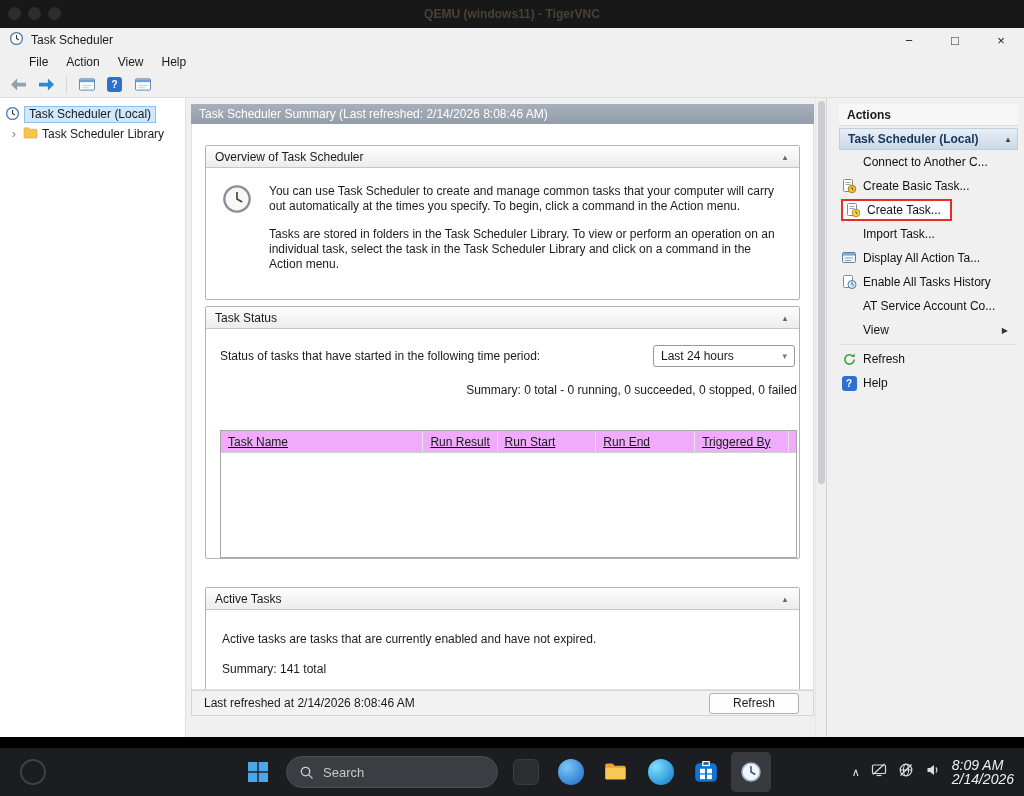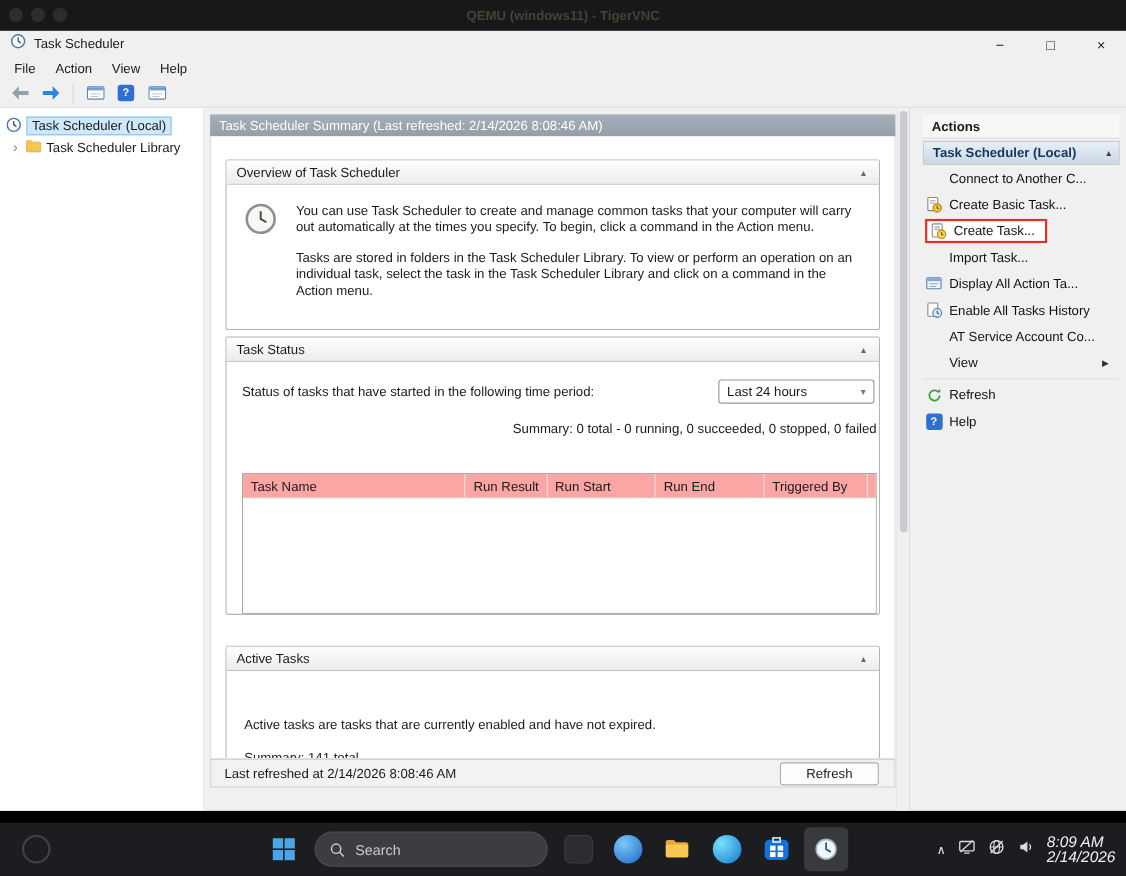--- a/index.html
+++ b/index.html
@@ -18,21 +18,21 @@
     text-align:center; font-size:12px; font-weight:bold; color:#4a4035; }
 
   
   .app-window { position:absolute; top:28px; left:0; width:1024px; height:709px; background:#f0f0f0; }
 
   .titlebar { position:absolute; top:0; left:0; right:0; height:24px; display:flex; align-items:center; padding-left:9px; gap:7px; }
   .win-title { font-size:12px; color:#1a1a1a; }
   .win-controls { margin-left:auto; display:flex; height:24px; }
   .win-btn { width:46px; height:24px; display:flex; align-items:center; justify-content:center; font-size:13px; color:#222; }
 
-  .menubar { position:absolute; top:24px; left:0; right:0; height:20px; display:flex; align-items:center; padding-left:4px; }
+  .menubar { position:absolute; top:24px; left:16px; right:0; height:20px; display:flex; align-items:center; padding-left:4px; }
   .menu-item { font-size:12px; color:#1a1a1a; padding:0 9px; height:20px; line-height:20px; }
 
   .toolbar { position:absolute; top:44px; left:0; right:0; height:26px; display:flex; align-items:center;
     padding-left:6px; gap:3px; border-bottom:1px solid #dcdcdc; }
   .tool-btn { width:25px; height:22px; display:flex; align-items:center; justify-content:center; }
   .tool-sep { width:1px; height:18px; background:#d8d8d8; margin:0 4px; }
   .badge-icon { display:inline-flex; align-items:center; justify-content:center;
     width:15px; height:15px; border-radius:3px; background:#2f6fd0; color:#fff; font-size:10px; font-weight:bold; }
 
   .main { position:absolute; top:70px; left:0; right:0; bottom:0; display:flex; }
@@ -68,29 +68,29 @@
 
   .sec-status { margin-top:6px; }
   .ts-content { padding:16px 2px 0 14px; }
   .ts-row1 { display:flex; justify-content:space-between; align-items:center; padding-right:2px; }
   .ts-label { font-size:12px; color:#1a1a1a; }
   .period-select { width:142px; height:22px; border:1px solid #8f9aa3; border-radius:3px; background:#fff;
     font-size:12px; color:#1a1a1a; display:flex; align-items:center; justify-content:space-between; padding:0 7px; }
   .period-select .dd-arrow { color:#777; font-size:9px; }
   .ts-summary { margin-top:16px; font-size:12px; color:#1a1a1a;text-align:right; }
   .ts-table { margin-top:33px; border:1px solid #a8a8a8; height:128px; display:flex; flex-direction:column; }
-  .ts-thead { display:flex; height:22px; border-bottom:1px solid #d0d0d0; background:#fca5a5; }
+  .ts-thead { display:flex; height:22px; border-bottom:1px solid #d0d0d0; background:#f0abfc;text-decoration:underline; }
   .th { display:flex; align-items:center; padding-left:7px; font-size:12px; color:#1a1a1a;
     border-right:1px solid #e4e4e4; }
   .th-name { width:205px; } .th-result { width:75px; } .th-start { width:100px; }
   .th-end { width:100px; } .th-trig { width:95px; } .th-spacer { flex:1; border-right:none; }
   .ts-tbody { flex:1; background:#fff; }
 
   .sec-active { margin-top:28px; }
-  .at-content { padding:22px 14px 18px 16px;margin-top:20px; }
+  .at-content { padding:22px 14px 18px 16px; }
   .at-content p { font-size:12px; color:#1b1b1b; margin-bottom:16px; }
 
   .v-scrollbar { position:absolute; top:0; right:0; width:11px; bottom:0; background:#f0f0f0; border-left:1px solid #e6e6e6; }
   .v-thumb { position:absolute; top:3px; left:2px; width:7px; height:60%; background:#c9ccd0; border-radius:4px; }
 
   
   .actions-pane { flex:1; background:#f0f0f0; border-left:1px solid #d4d4d4; padding:6px 6px 0 12px; }
   .actions-title { height:22px; line-height:22px; font-size:12px; font-weight:bold; color:#1a1a1a;
     background:#f7f7f7; border-bottom:1px solid #ddd; padding-left:8px; }
   .actions-group-header { height:22px; margin-top:2px; background:linear-gradient(#e8eff7,#c9d8e6);

